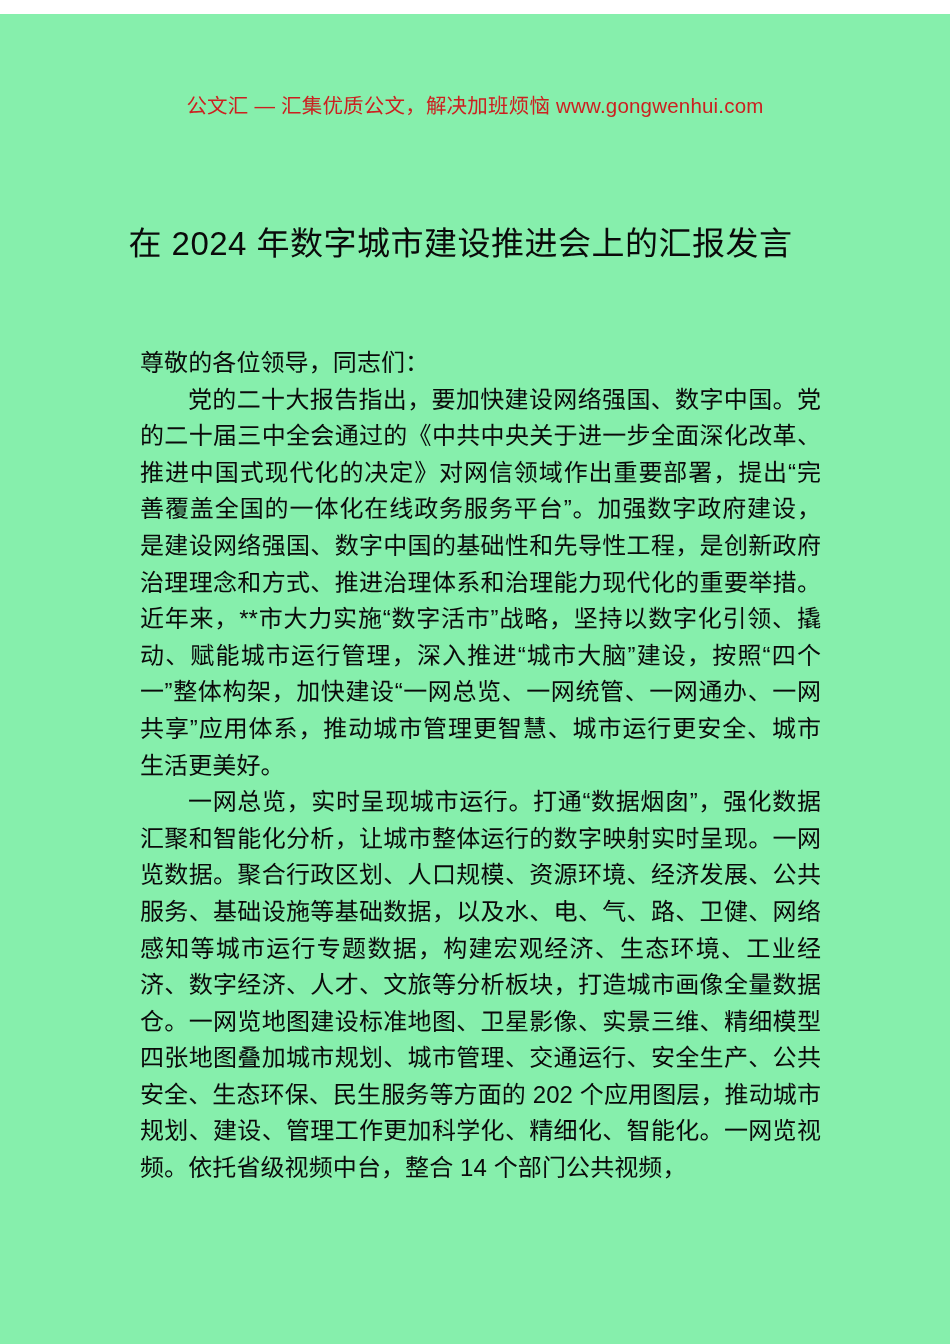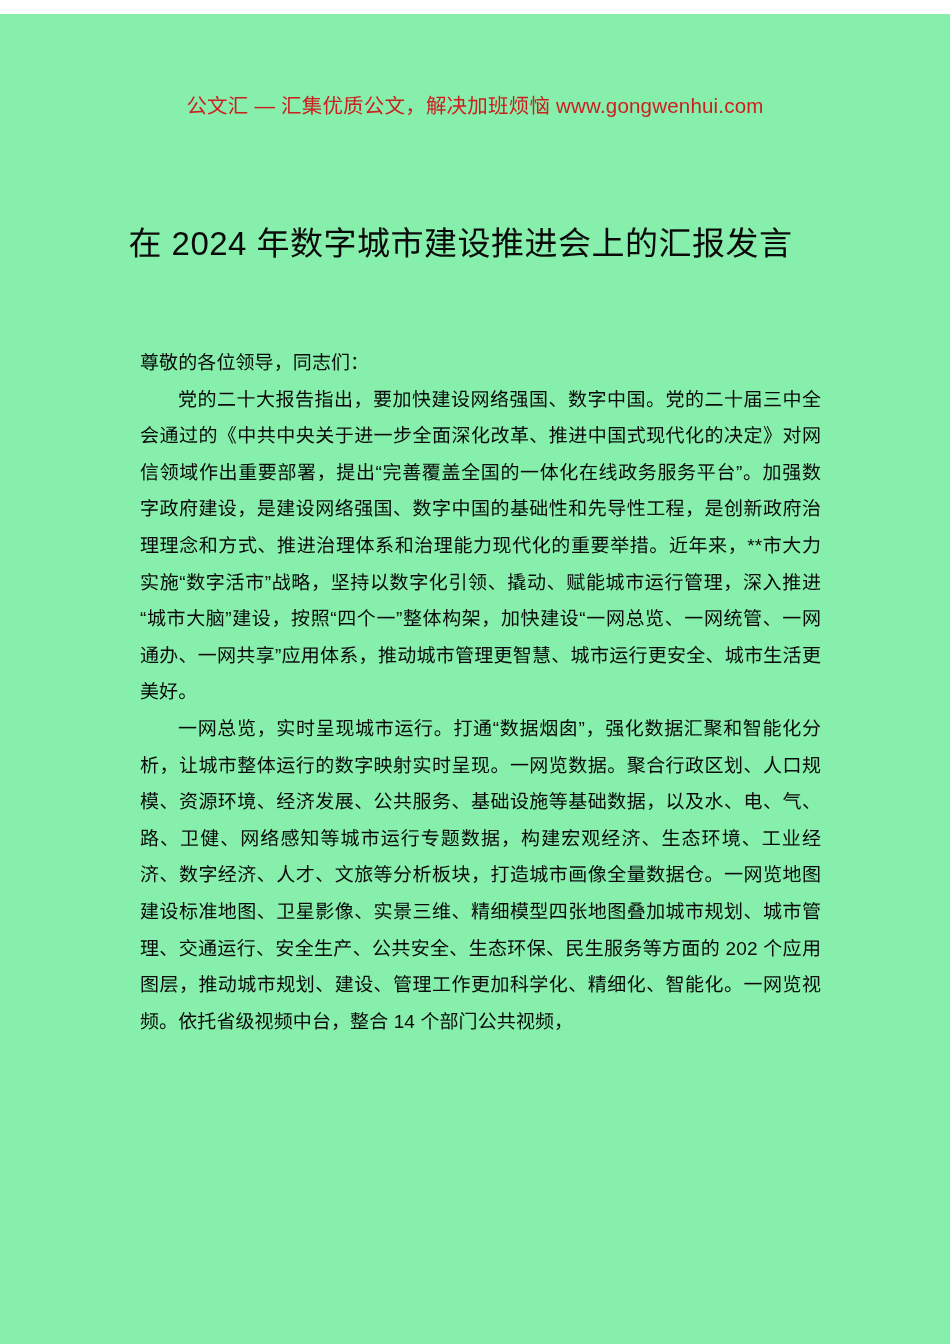--- a/index.html
+++ b/index.html
@@ -59,21 +59,21 @@
 
   
   .doc-body {
     position: absolute;
     top: 331px;
     left: 140px;
     width: 681px;
   }
   .para {
     margin: 0;
-    font-size: 19px;
+    font-size: 24px;
     line-height: 36.6px;
     text-align: justify;
     text-justify: inter-ideograph;
     letter-spacing: 0.1px;
     color: #0a0a0a;
     font-weight: 400;
   }
   .para.indent {
     text-indent: 2em;
   }

